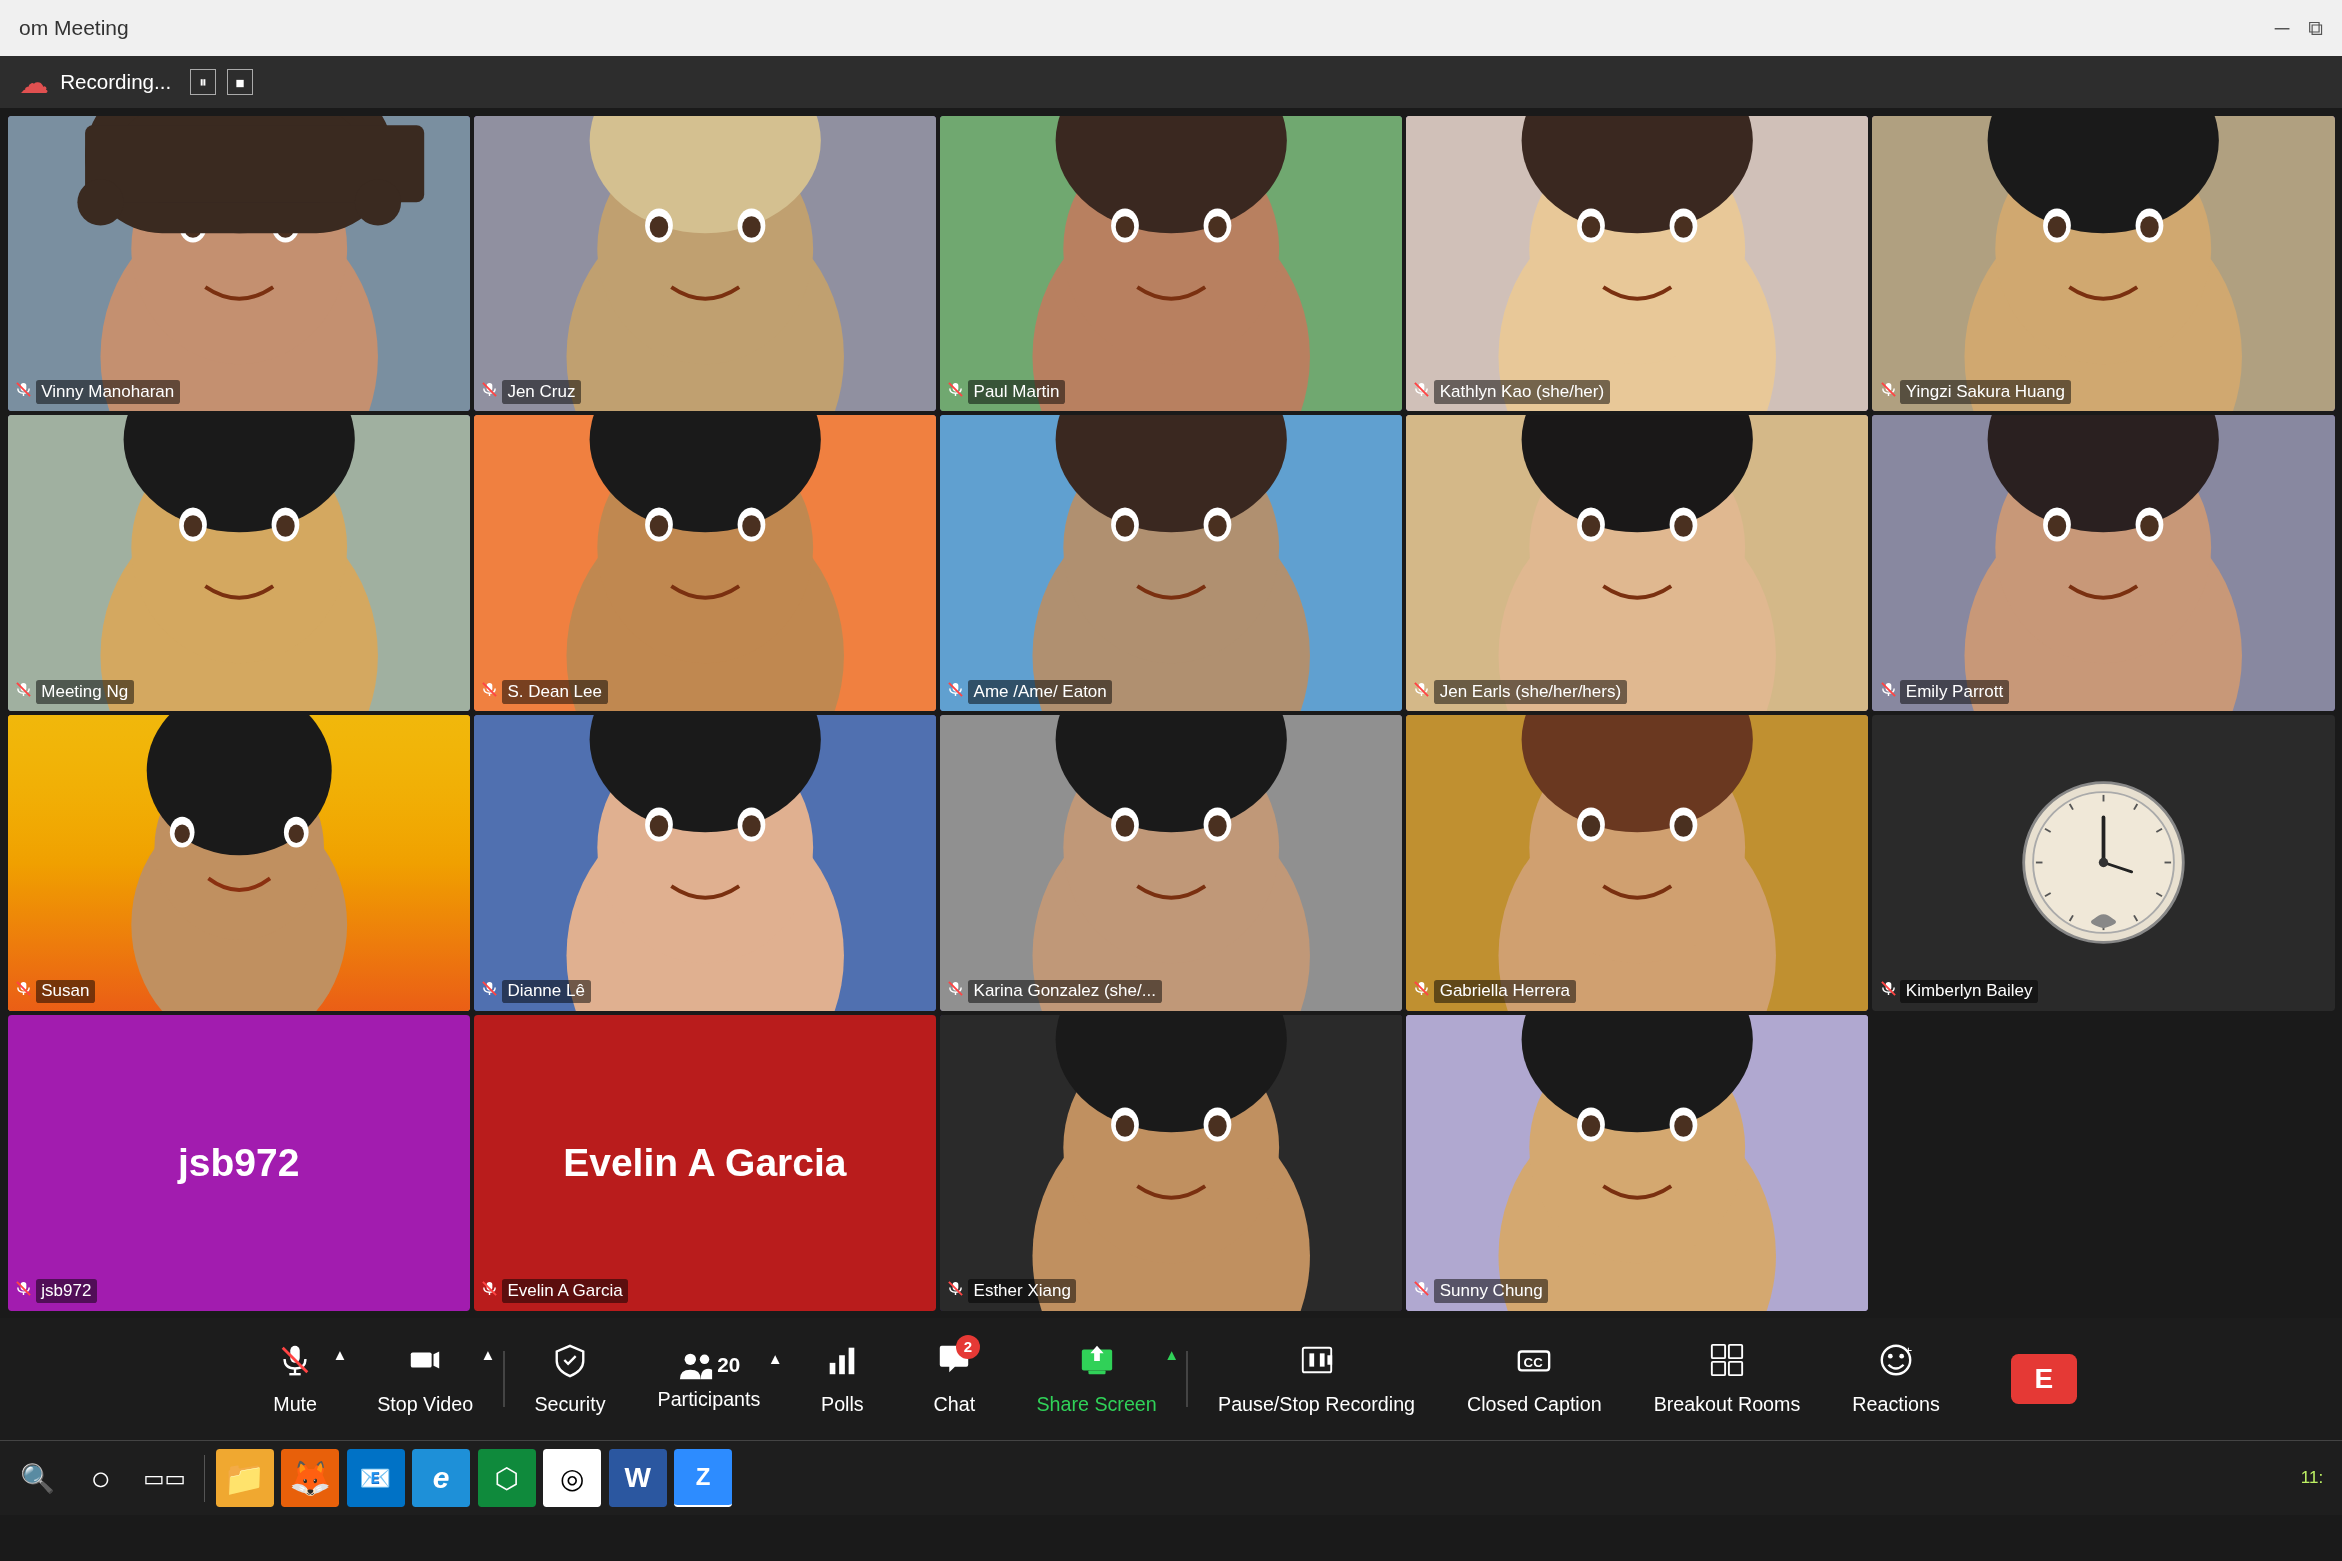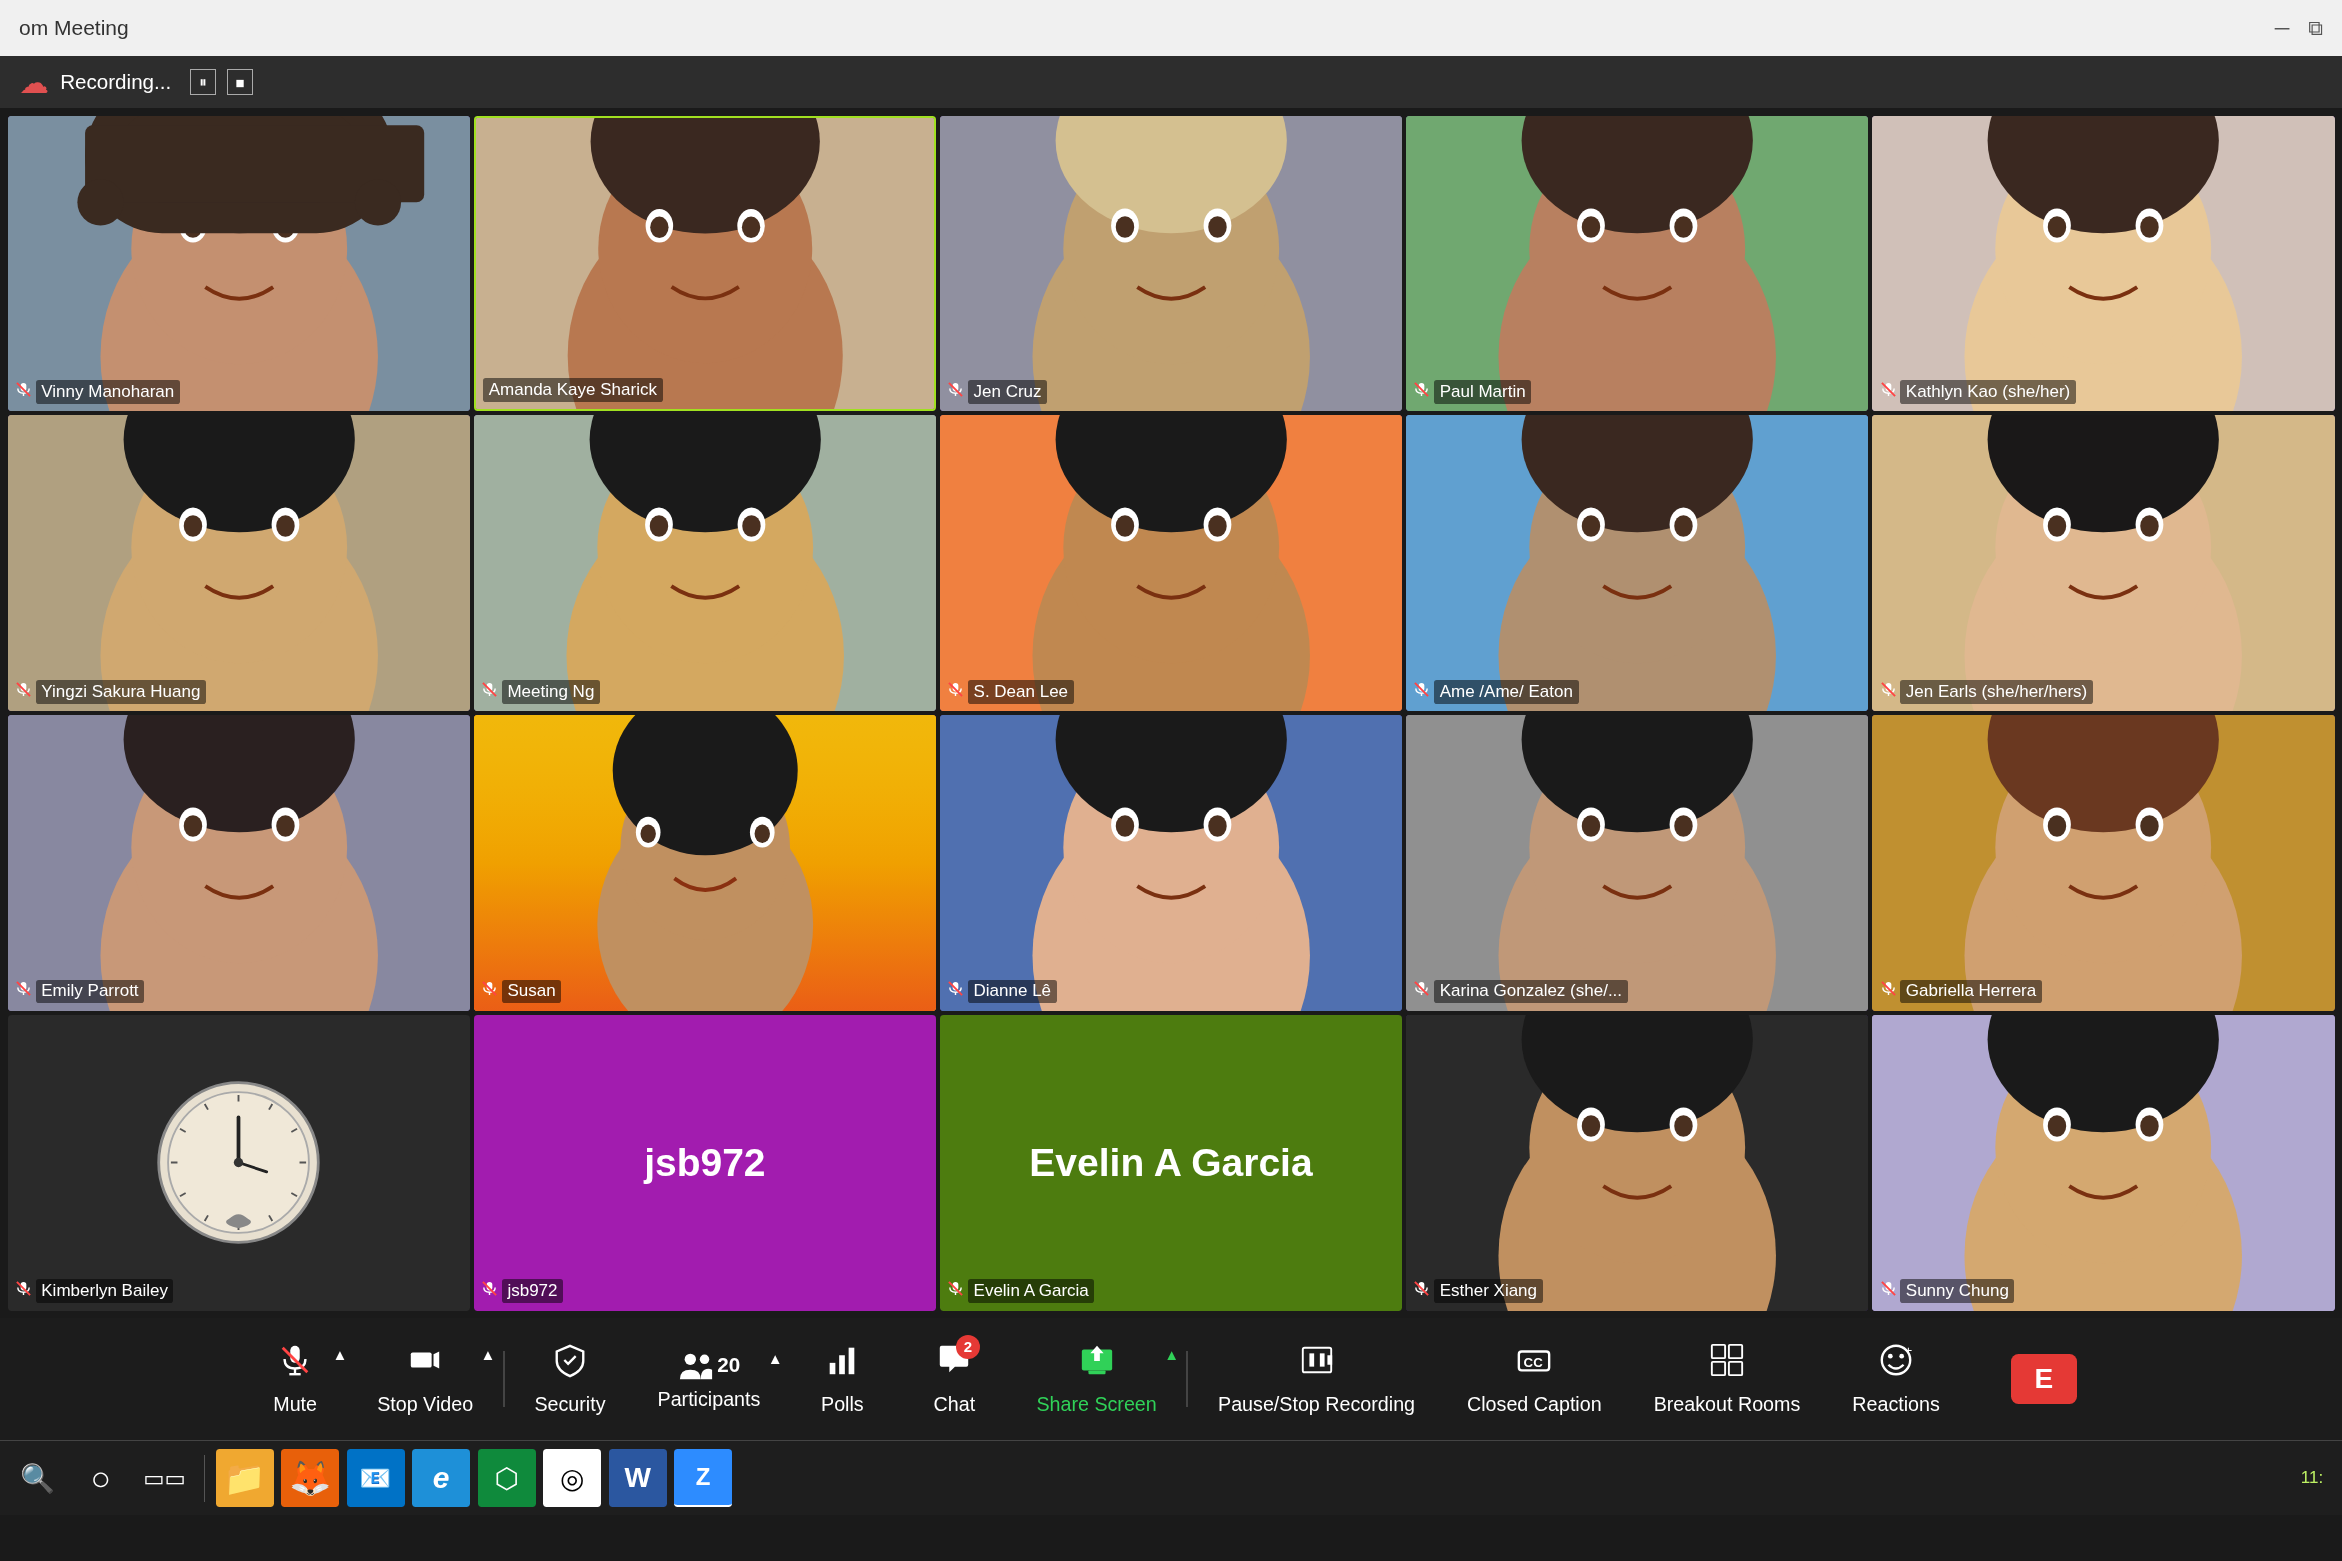--- a/index.html
+++ b/index.html
@@ -276,37 +276,20 @@
           <circle cx="240" cy="100" r="15" fill="#3a2a20"></circle>
       </svg></div>
       <div class="name-with-icon">
         <span class="mic-off"><svg width="17" height="17" viewBox="0 0 18 18">
             <rect x="6" y="2" width="6" height="9" rx="3" fill="#fff"></rect>
             <path d="M3 8 Q3 13 9 13 Q15 13 15 8" stroke="#fff" stroke-width="1.5" fill="none"></path>
             <line x1="9" y1="13" x2="9" y2="16" stroke="#fff" stroke-width="1.5"></line>
             <line x1="2" y1="2" x2="16" y2="16" stroke="#ff4444" stroke-width="2"></line>
           </svg></span>
         <span class="pname">Vinny Manoharan</span>
-      </div>
-    </div>
-    <div class="video-cell active-speaker">
-      <div style="width: 100%; height: 100%; background: rgb(200, 176, 144); position: relative; overflow: hidden;"><svg width="100%" height="100%" viewBox="0 0 300 280" preserveAspectRatio="xMidYMid slice">
-        <rect width="300" height="280" fill="#c8b090"></rect>
-        <ellipse cx="150" cy="200" rx="90" ry="100" fill="#b87850"></ellipse>
-        <ellipse cx="150" cy="130" rx="70" ry="75" fill="#b87850"></ellipse>
-        <ellipse cx="150" cy="60" rx="75" ry="60" fill="#3a2820"></ellipse>
-        <ellipse cx="120" cy="115" rx="9" ry="11" fill="#fff"></ellipse>
-        <ellipse cx="180" cy="115" rx="9" ry="11" fill="#fff"></ellipse>
-        <ellipse cx="120" cy="116" rx="6" ry="7" fill="#4a3020"></ellipse>
-        <ellipse cx="180" cy="116" rx="6" ry="7" fill="#4a3020"></ellipse>
-        <path d="M128 155 Q150 170 172 155" stroke="#7a3010" stroke-width="2.5" fill="none"></path>
-
-      </svg></div>
-      <div class="name-with-icon">
-        <span class="pname">Amanda Kaye Sharick</span>
       </div>
     </div>
     <div class="video-cell">
       <div style="width: 100%; height: 100%; background: rgb(144, 144, 160); position: relative; overflow: hidden;"><svg width="100%" height="100%" viewBox="0 0 300 280" preserveAspectRatio="xMidYMid slice">
         <rect width="300" height="280" fill="#9090a0"></rect>
         <ellipse cx="150" cy="200" rx="90" ry="100" fill="#c0a070"></ellipse>
         <ellipse cx="150" cy="130" rx="70" ry="75" fill="#c0a070"></ellipse>
         <ellipse cx="150" cy="60" rx="75" ry="60" fill="#d4c090"></ellipse>
         <ellipse cx="120" cy="115" rx="9" ry="11" fill="#fff"></ellipse>
         <ellipse cx="180" cy="115" rx="9" ry="11" fill="#fff"></ellipse>
@@ -644,21 +627,21 @@
       <div class="name-with-icon">
         <span class="mic-off"><svg width="17" height="17" viewBox="0 0 18 18">
             <rect x="6" y="2" width="6" height="9" rx="3" fill="#fff"></rect>
             <path d="M3 8 Q3 13 9 13 Q15 13 15 8" stroke="#fff" stroke-width="1.5" fill="none"></path>
             <line x1="9" y1="13" x2="9" y2="16" stroke="#fff" stroke-width="1.5"></line>
             <line x1="2" y1="2" x2="16" y2="16" stroke="#ff4444" stroke-width="2"></line>
           </svg></span>
         <span class="pname">jsb972</span>
       </div>
     </div>
-    <div class="video-cell" style="background: #4d7c0f; display: flex; flex-direction: column; align-items: center; justify-content: center;">
+    <div class="video-cell" style="background: #b91c1c; display: flex; flex-direction: column; align-items: center; justify-content: center;">
       <div style="color: rgb(255, 255, 255); font-size: 39px; font-weight: 700; text-align: center; padding: 0px 19px;">Evelin A Garcia</div>
       <div class="name-with-icon">
         <span class="mic-off"><svg width="17" height="17" viewBox="0 0 18 18">
             <rect x="6" y="2" width="6" height="9" rx="3" fill="#fff"></rect>
             <path d="M3 8 Q3 13 9 13 Q15 13 15 8" stroke="#fff" stroke-width="1.5" fill="none"></path>
             <line x1="9" y1="13" x2="9" y2="16" stroke="#fff" stroke-width="1.5"></line>
             <line x1="2" y1="2" x2="16" y2="16" stroke="#ff4444" stroke-width="2"></line>
           </svg></span>
         <span class="pname">Evelin A Garcia</span>
       </div>

